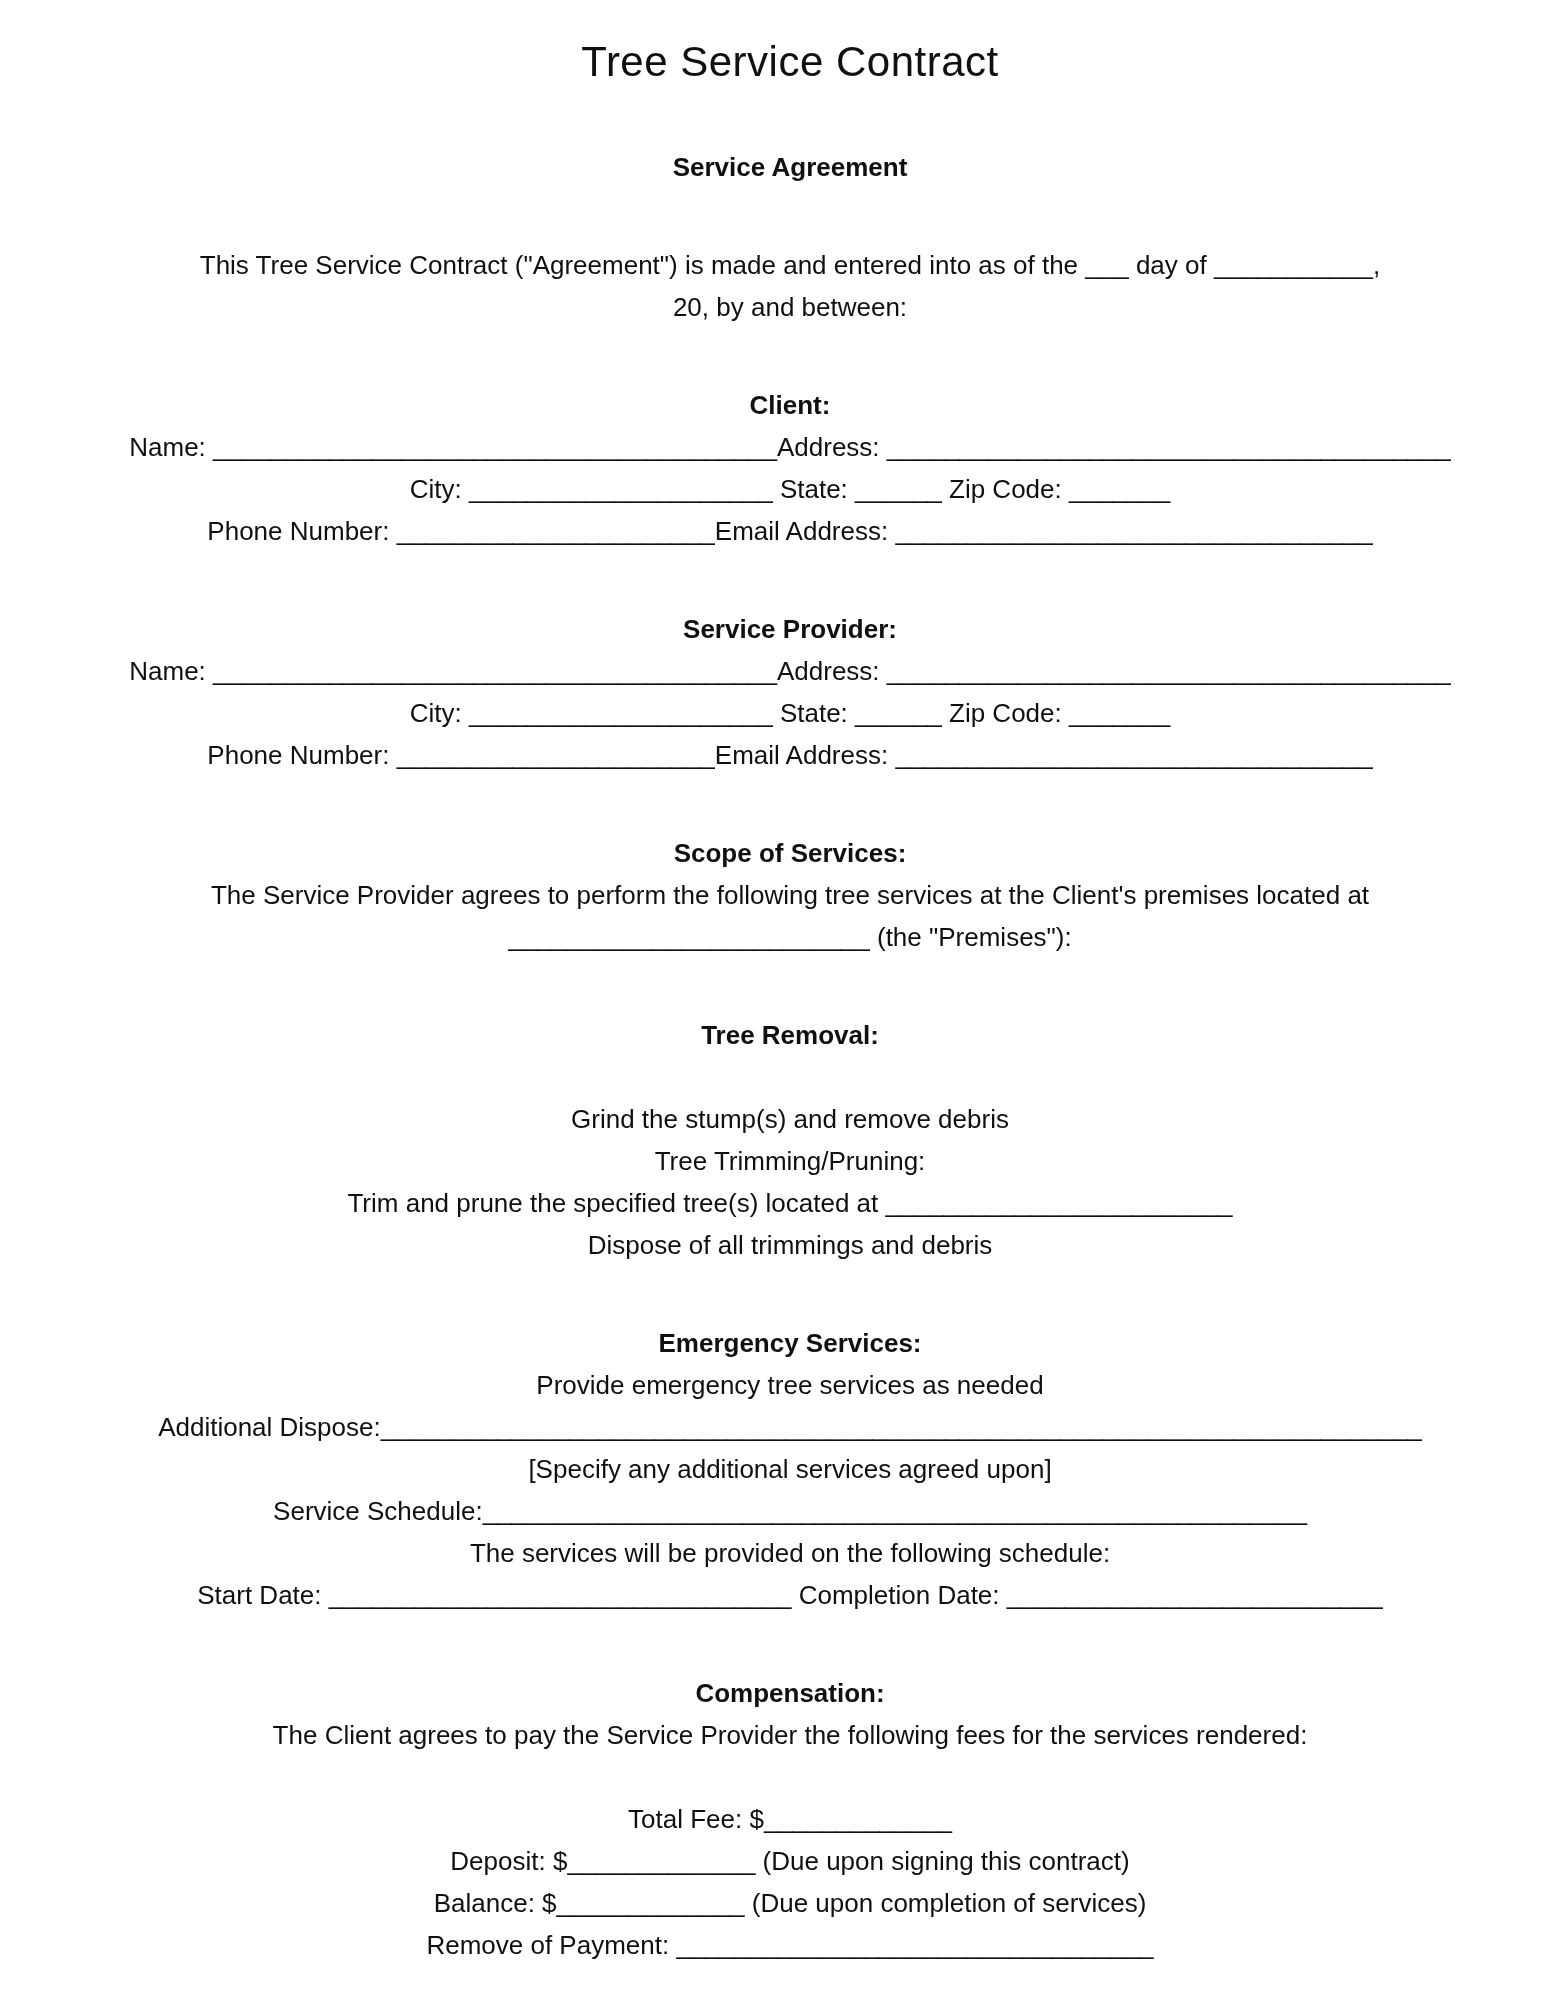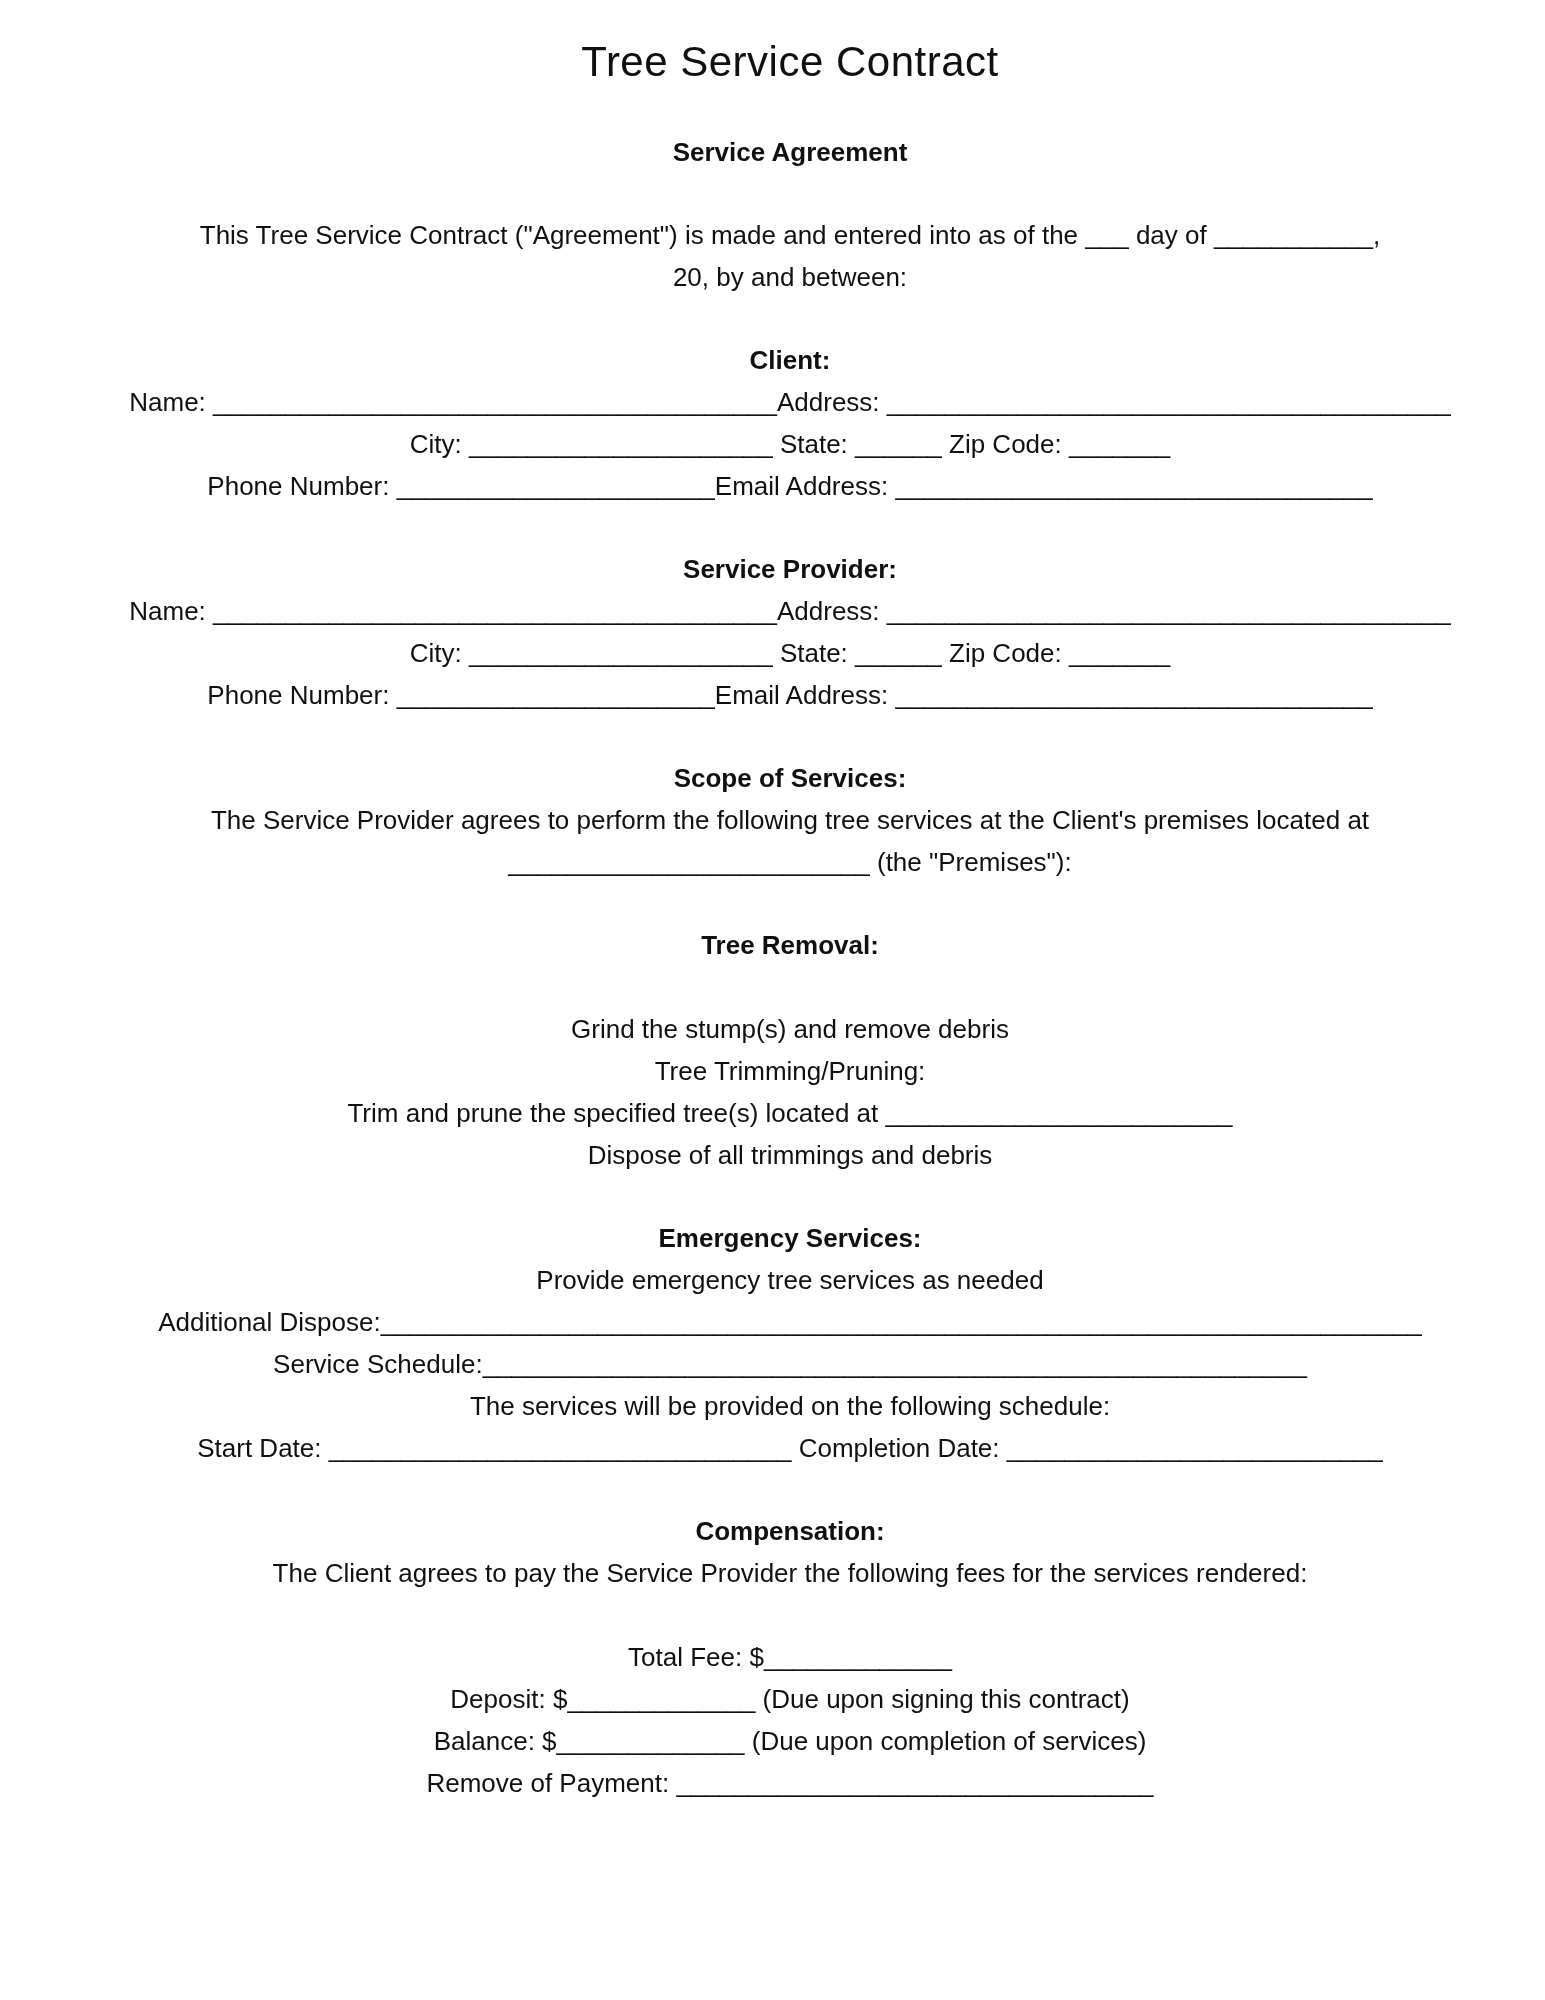--- a/index.html
+++ b/index.html
@@ -31,21 +31,21 @@
   }
   .line {
     font-size: 26px;
     line-height: 42px;
     white-space: nowrap;
   }
   .bold {
     font-weight: 700;
   }
   .sec, .para, .subtitle {
-    margin-top: 41px;
+    margin-top: 56px;
   }
   .gap {
     height: 42px;
   }
 </style>
 </head>
 <body>
 
 <div class="page">
 
@@ -84,20 +84,21 @@
     <div class="line">Grind the stump(s) and remove debris</div>
     <div class="line">Tree Trimming/Pruning:</div>
     <div class="line">Trim and prune the specified tree(s) located at ________________________</div>
     <div class="line">Dispose of all trimmings and debris</div>
   </section>
 
   <section class="sec">
     <div class="line bold">Emergency Services:</div>
     <div class="line">Provide emergency tree services as needed</div>
     <div class="line">Additional Dispose:________________________________________________________________________</div>
+    <div class="line">[Specify any additional services agreed upon]</div>
     <div class="line">Service Schedule:_________________________________________________________</div>
     <div class="line">The services will be provided on the following schedule:</div>
     <div class="line">Start Date: ________________________________ Completion Date: __________________________</div>
   </section>
 
   <section class="sec">
     <div class="line bold">Compensation:</div>
     <div class="line">The Client agrees to pay the Service Provider the following fees for the services rendered:</div>
     <div class="gap"></div>
     <div class="line">Total Fee: $_____________</div>

